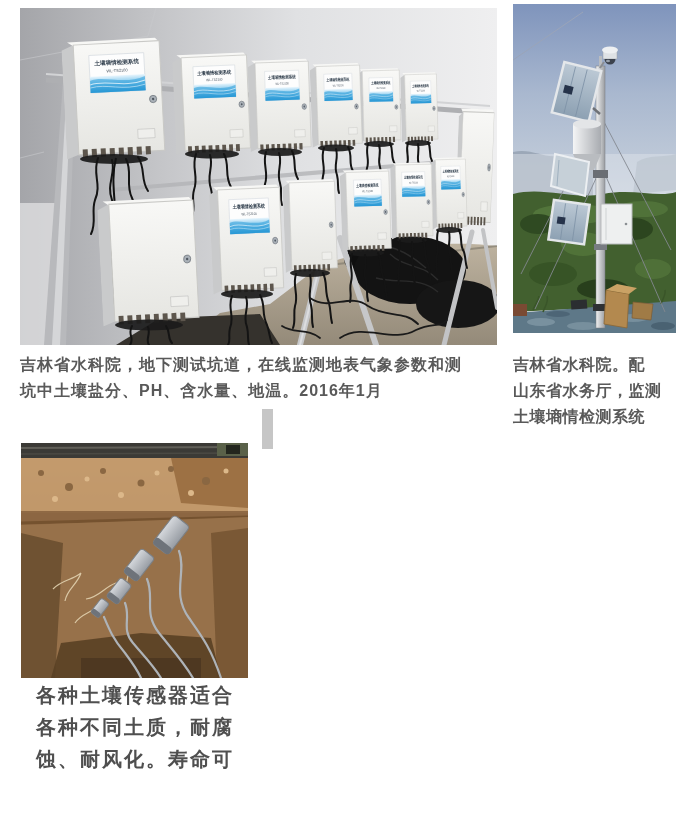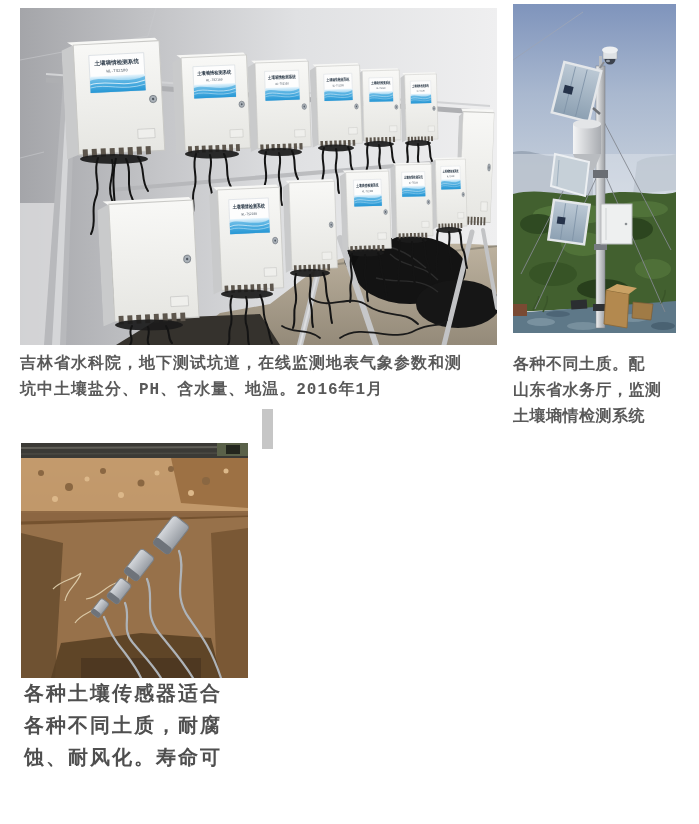--- a/index.html
+++ b/index.html
@@ -1,25 +1,25 @@
 <!DOCTYPE html>
 <html><head>
 <meta charset="utf-8">
 <style>
   html,body{margin:0;padding:0;background:#ffffff;}
   body{width:699px;height:824px;position:relative;overflow:hidden;
        font-family:"Liberation Sans","DejaVu Sans",sans-serif;}
-  .abs{position:absolute;font-family:Liberation Mono, monospace;}
+  .abs{position:absolute;}
   figure{margin:0;padding:0;overflow:hidden;background:#fff;}
   figure svg{display:block;}
   .cap{color:#595959;font-weight:600;}
   .cap .cap-line{white-space:nowrap;}
   #cap-jilin{left:20px;top:352px;width:478px;font-size:16px;line-height:25.5px;letter-spacing:1px;}
   #cap-shandong{left:513px;top:352px;width:176px;font-size:16px;line-height:26px;letter-spacing:.5px;}
-  #cap-sensors{left:24px;top:679px;width:232px;font-size:20px;line-height:32px;letter-spacing:2px;color:#4f4f4f;font-weight:700;}
+  #cap-sensors{left:36px;top:679px;width:232px;font-size:20px;line-height:32px;letter-spacing:2px;color:#4f4f4f;font-weight:700;}
   #scroll-thumb{left:262px;top:409px;width:11px;height:40px;background:#c6c6c6;}
   #photo-lab{left:20px;top:8px;width:477px;height:337px;}
   #photo-station{left:513px;top:4px;width:163px;height:329px;}
   #photo-pit{left:21px;top:443px;width:227px;height:235px;}
 </style>
 </head>
 <body>
 
 <figure id="photo-lab" class="abs">
 <svg width="477" height="337" viewBox="0 0 477 337">
@@ -438,21 +438,21 @@
   </g>
 </svg>
 </figure>
 
 <div id="cap-jilin" class="abs cap">
   <div class="cap-line">吉林省水科院，地下测试坑道，在线监测地表气象参数和测</div>
   <div class="cap-line">坑中土壤盐分、PH、含水量、地温。2016年1月</div>
 </div>
 
 <div id="cap-shandong" class="abs cap">
-  <div class="cap-line">各种不同土质。配</div>
+  <div class="cap-line">吉林省水科院。配</div>
   <div class="cap-line">山东省水务厅，监测</div>
   <div class="cap-line">土壤墒情检测系统</div>
 </div>
 
 <div id="cap-sensors" class="abs cap">
   <div class="cap-line">各种土壤传感器适合</div>
   <div class="cap-line">各种不同土质，耐腐</div>
   <div class="cap-line">蚀、耐风化。寿命可</div>
 </div>
 

